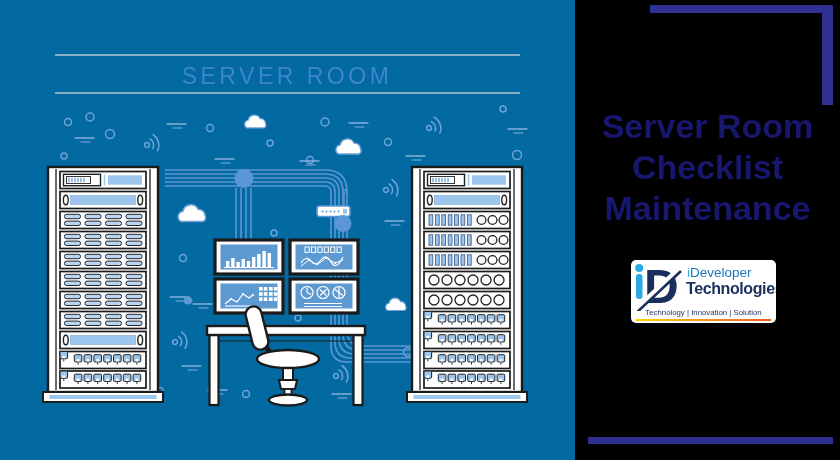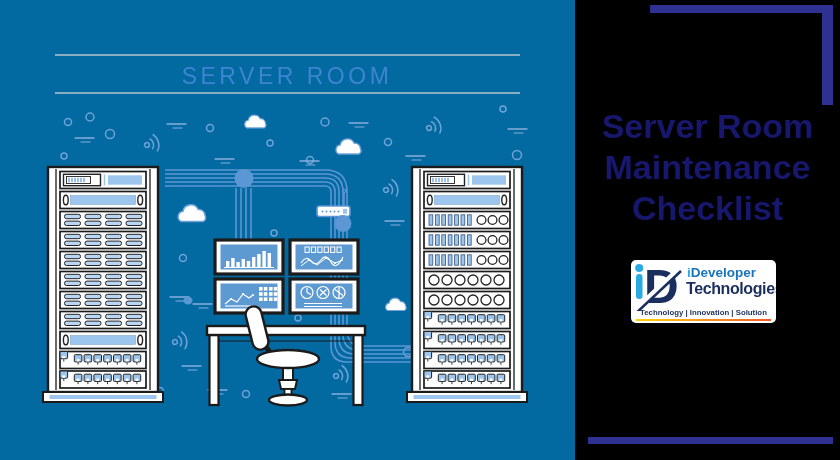--- a/index.html
+++ b/index.html
@@ -12,26 +12,26 @@
   .accent{position:absolute;background:#2e3192;}
   .accent-top-h{left:75px;top:5px;width:183px;height:8px;}
   .accent-top-v{left:247px;top:5px;width:11px;height:100px;}
   .accent-bottom{left:13px;top:437px;width:245px;height:7px;}
   .heading{position:absolute;top:106px;left:0;width:100%;text-align:center;
            color:#17176e;font-weight:700;font-size:34px;line-height:41px;letter-spacing:0;}
   
   .logo{position:absolute;left:56px;top:260px;width:145px;height:63px;background:#fff;
         border-radius:5px;overflow:hidden;}
   .logo-mark{position:absolute;left:3px;top:1px;width:54px;height:50px;}
-  .logo-line1{position:absolute;left:56px;top:5px;font-size:13.5px;font-weight:700;color:#1b75bc;white-space:nowrap;}
+  .logo-line1{position:absolute;left:56px;top:5px;font-size:13.5px;font-weight:400;color:#1b75bc;white-space:nowrap;}
   .logo-line1 .ci{color:#29abe2;}
   .logo-line2{position:absolute;left:55px;top:20px;font-size:16px;font-weight:600;color:#1a2f5e;
               letter-spacing:-0.4px;white-space:nowrap;}
   .logo-tagline{position:absolute;left:0;bottom:6px;width:100%;text-align:center;
-                font-size:7.8px;font-weight:700;color:#1a2f5e;white-space:nowrap;margin-top:29px;}
+                font-size:7.8px;font-weight:400;color:#1a2f5e;white-space:nowrap;margin-top:29px;}
   .logo-underline{position:absolute;left:5px;right:5px;bottom:2px;height:2.5px;
                   background:linear-gradient(to right,#ffd400,#f7931e,#f15a24);}
 </style>
 </head>
 <body>
 
 <div class="stage">
 
   <div class="art">
     <svg width="575" height="460" viewBox="0 0 575 460" xmlns="http://www.w3.org/2000/svg">
@@ -352,22 +352,22 @@
         <ellipse cx="288" cy="359" rx="31" ry="9" stroke-width="2.4"></ellipse>
       </g>
     </svg>
   </div>
 
   <div class="panel">
     <div class="accent accent-top-h"></div>
     <div class="accent accent-top-v"></div>
     <div class="heading">
       <div>Server Room</div>
+      <div>Checklist</div>
       <div>Maintenance</div>
-      <div>Checklist</div>
     </div>
 
     <div class="logo">
       <svg class="logo-mark" viewBox="0 0 54 50" xmlns="http://www.w3.org/2000/svg">
         <text x="10" y="42" font-size="48" font-weight="700" fill="#1a2f5e" font-family="&quot;Liberation Sans&quot;,sans-serif">D</text>
         <line x1="0" y1="50" x2="48" y2="5" stroke="#fff" stroke-width="5"></line>
         <line x1="-1" y1="55" x2="47" y2="10" stroke="#1a2f5e" stroke-width="2.6"></line>
         <rect x="2" y="13" width="6.5" height="25" rx="3" fill="#29abe2"></rect>
         <circle cx="5.2" cy="7" r="4" fill="#29abe2"></circle>
       </svg>

